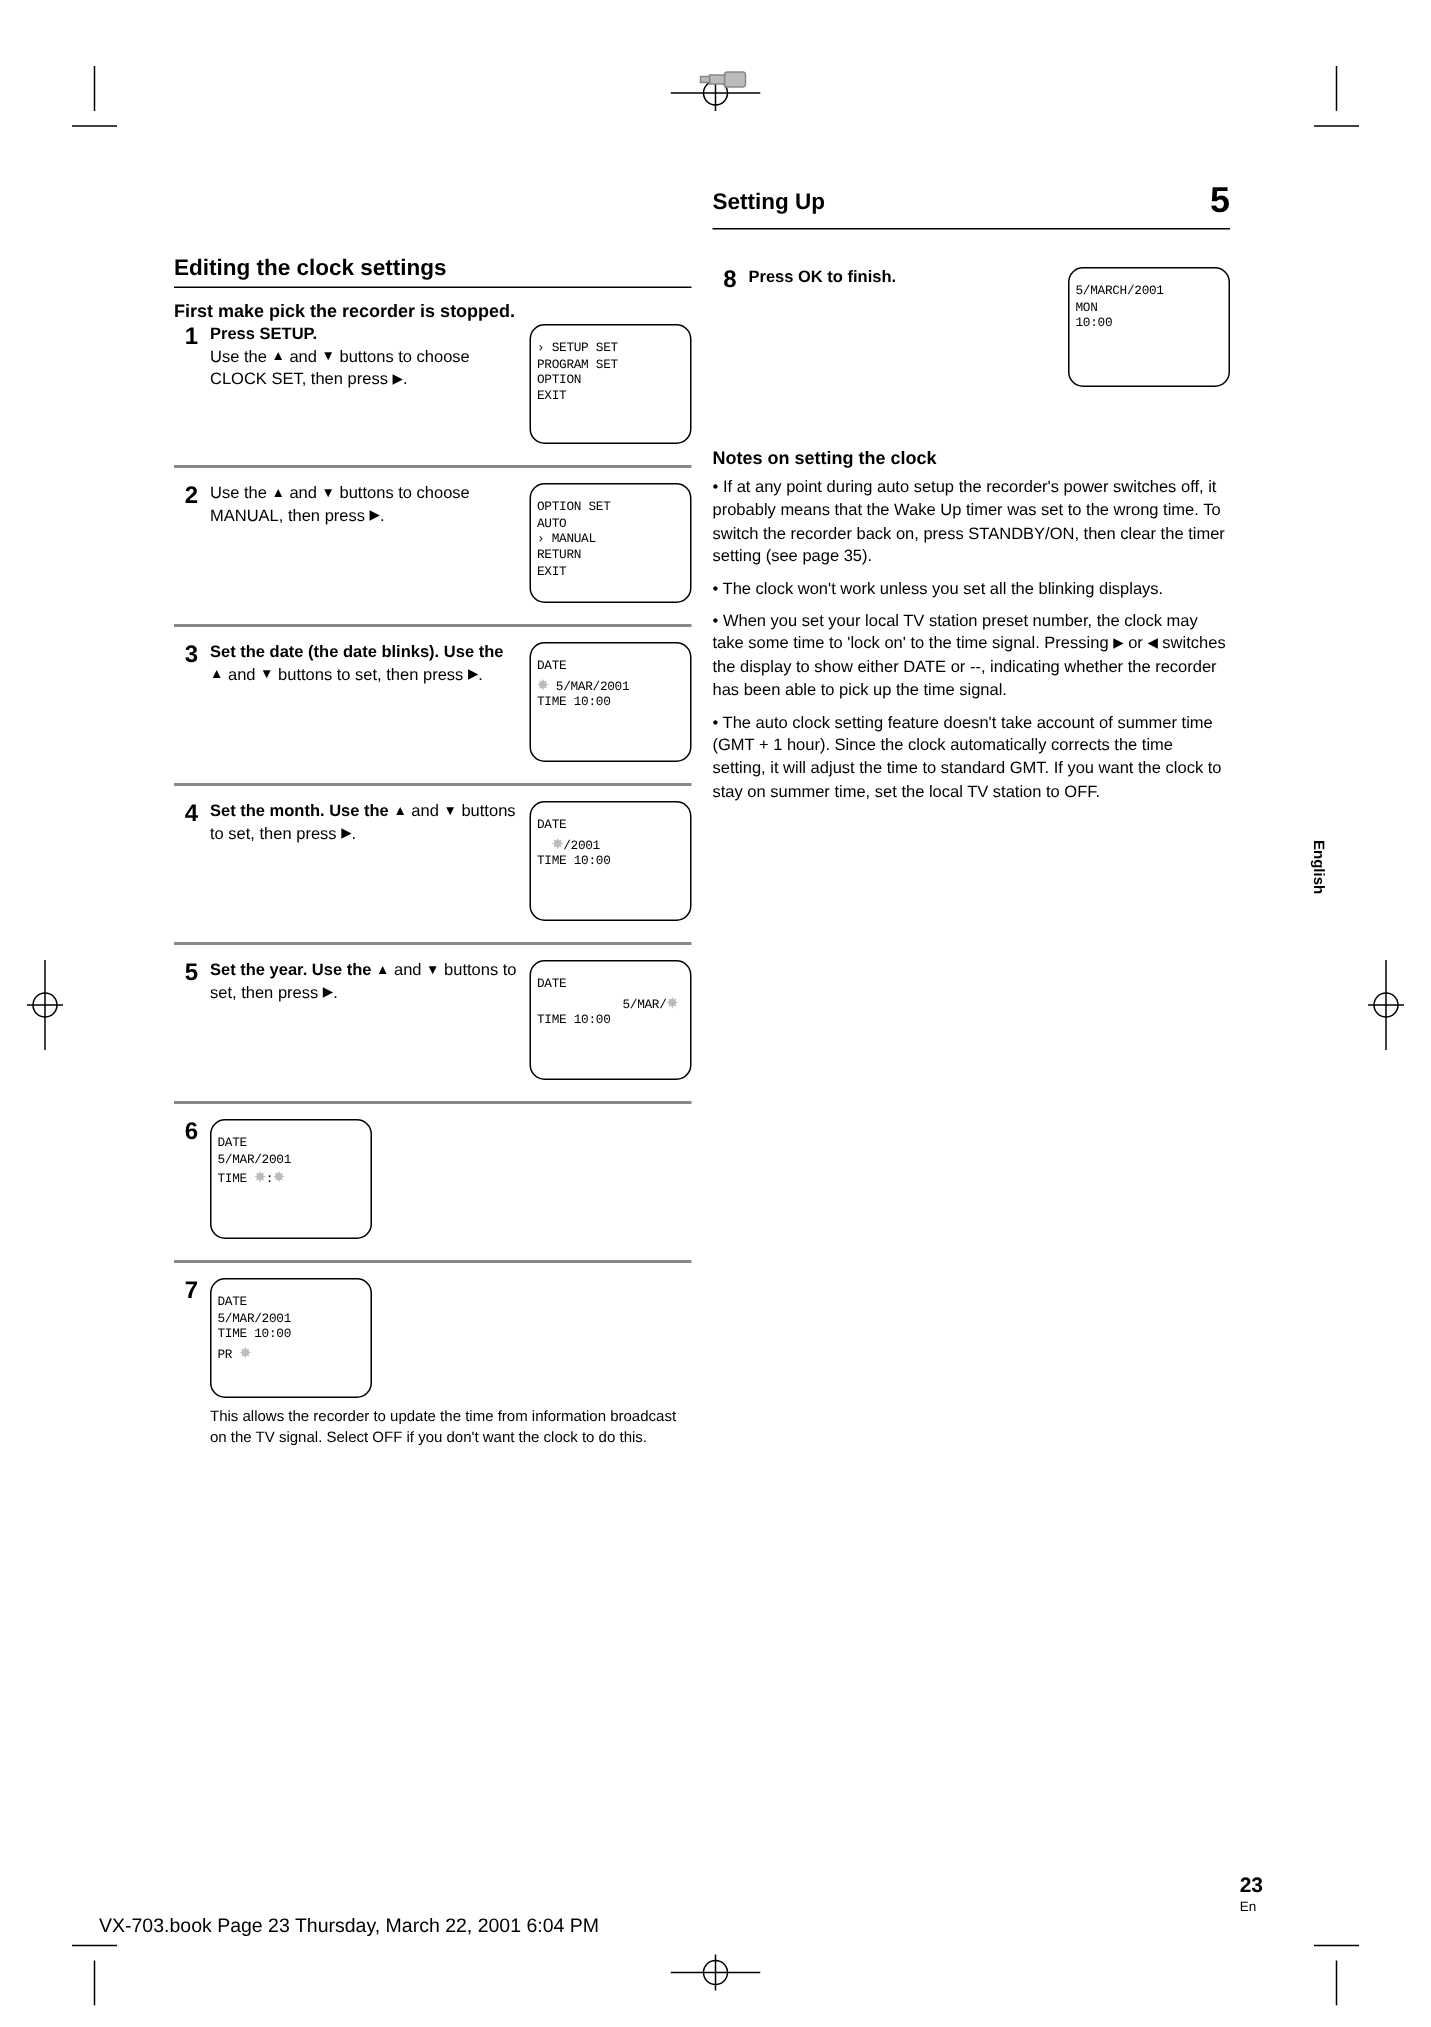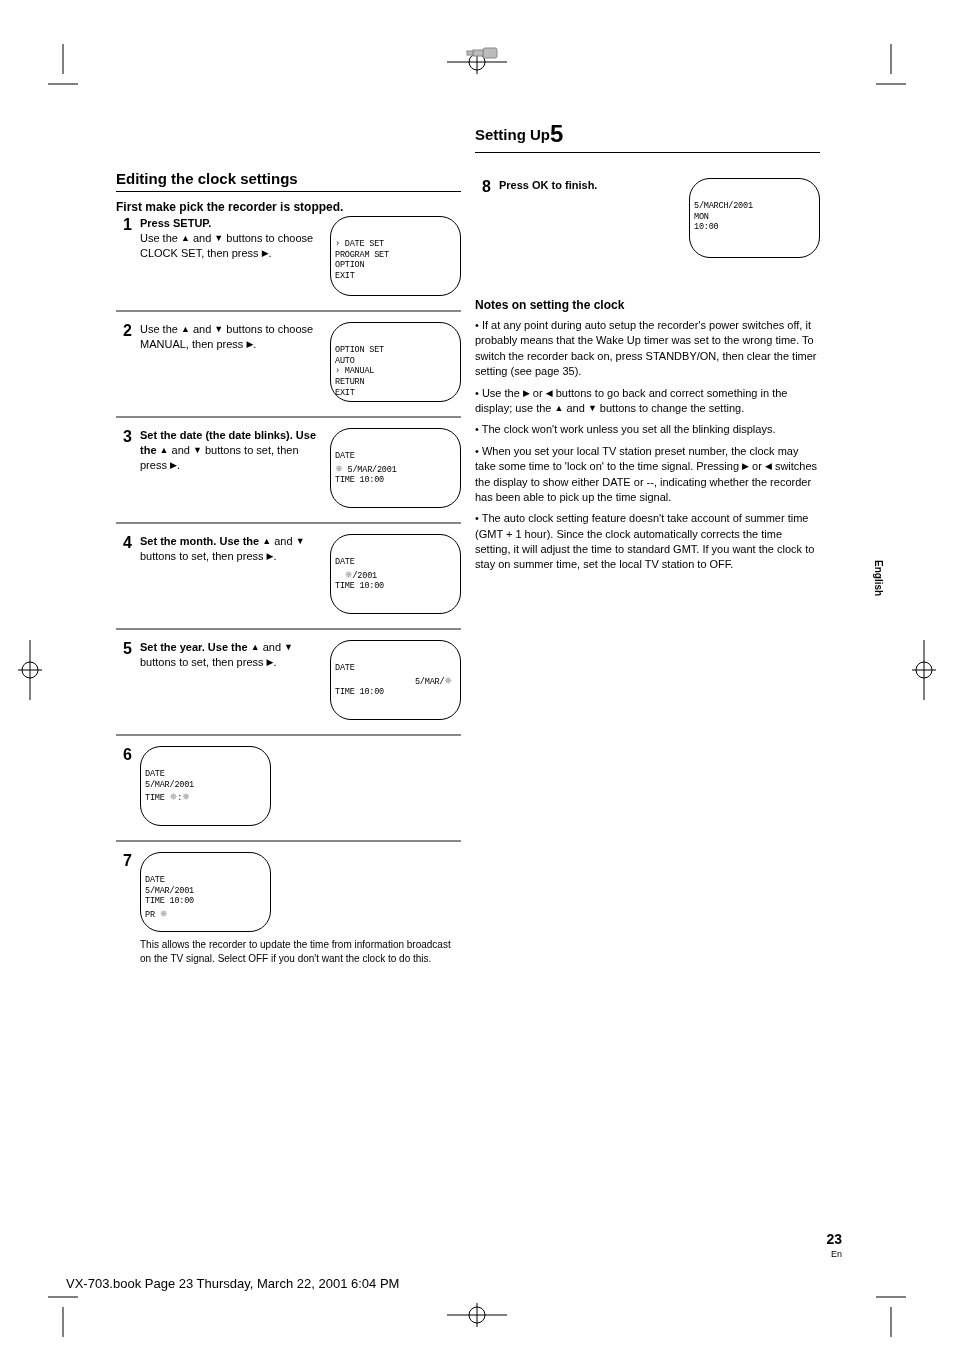--- a/index.html
+++ b/index.html
@@ -78,28 +78,28 @@
     flex: 1;
   }
   .tri {
     display: inline-block;
     font-size: 9px;
     line-height: 1;
     vertical-align: 1px;
   }
   .screen {
     flex: none;
-    width: 131px;
+    width: 108px;
     height: 80px;
     border: 1.5px solid #000;
-    border-radius: 21px;
+    border-radius: 10px;
     font-family: "Courier New", monospace;
     font-size: 8.5px;
     line-height: 1.25;
-    padding: 22px 4px;
+    padding: 10px 4px;
     position: relative;
     letter-spacing: -0.2px;
   }
   .flash {
     display: inline-block;
     color: #bbb;
     font-size: 13px;
     line-height: 1;
   }
   .small {
@@ -117,22 +117,22 @@
   .footer {
     position: absolute;
     left: 66px;
     bottom: 60px;
     font-size: 13px;
     color: #000;
   }
   .pagenum-block {
     position: absolute;
     right: 112px;
-    bottom: 92px;
-    text-align: right;
+    bottom: 75px;
+    text-align: left;
     font-size: 9px;
     margin-top: 35px;
   }
   .pn {
     font-size: 14px;
     font-weight: bold;
   }
 </style>
 </head>
 <body>
@@ -176,40 +176,40 @@
     <circle cx="20" cy="30" r="8" fill="none" stroke="#000"></circle>
     <line x1="8" y1="30" x2="32" y2="30" stroke="#000"></line>
   </svg>
   <svg class="regmark" style="right:10px;top:640px" width="40" height="60">
     <line x1="20" y1="0" x2="20" y2="60" stroke="#000"></line>
     <circle cx="20" cy="30" r="8" fill="none" stroke="#000"></circle>
     <line x1="8" y1="30" x2="32" y2="30" stroke="#000"></line>
   </svg>
 
   <div style="position:absolute;left:475px;top:120px;width:345px">
-    <div style="display:flex;align-items:center;">
+    <div style="display:flex;align-items:center;justify-content:space-between">
       <span style="font-size:15px;font-weight:bold">Setting Up</span>
       <span style="font-size:24px;font-weight:bold">5</span>
     </div>
     <hr class="thin-rule">
   </div>
 
   <div class="content-left">
     <h2>Editing the clock settings</h2>
     <hr class="thin-rule">
     <div class="subhead">First make pick the recorder is stopped.</div>
 
     <div class="step">
       <div class="stepnum">1</div>
       <div class="steptext">
         <b>Press SETUP.</b><br>
         <span>Use the </span><span class="tri">▲</span><span> and </span><span class="tri">▼</span><span> buttons to choose CLOCK SET, then press </span><span class="tri">▶</span><span>.</span>
       </div>
       <div class="screen">
-        <div>› DATE SET</div>
+        <div>› SETUP SET</div>
         <div>PROGRAM SET</div>
         <div>OPTION</div>
         <div>  EXIT</div>
       </div>
     </div>
     <hr class="thick-rule">
 
     <div class="step">
       <div class="stepnum">2</div>
       <div class="steptext">
@@ -298,21 +298,20 @@
         <div>MON</div>
         <div>10:00</div>
       </div>
     </div>
 
     <div style="height:40px"></div>
     <div class="subhead">Notes on setting the clock</div>
 
     <div class="bullet">• <span>If at any point during auto setup the recorder's power switches off, it probably means that the Wake Up timer was set to the wrong time. To switch the recorder back on, press STANDBY/ON, then clear the timer setting (see page 35).</span></div>
 
-    <div class="bullet">• <span>Use the </span><span class="tri">▶</span> or <span class="tri">◀</span><span> buttons to go back and correct something in the display; use the </span><span class="tri">▲</span> and <span class="tri">▼</span><span> buttons to change the setting.</span></div>
 
     <div class="bullet">• <span>The clock won't work unless you set all the blinking displays.</span></div>
 
     <div class="bullet">• <span>When you set your local TV station preset number, the clock may take some time to 'lock on' to the time signal. Pressing </span><span class="tri">▶</span> or <span class="tri">◀</span><span> switches the display to show either DATE or --, indicating whether the recorder has been able to pick up the time signal.</span></div>
 
     <div class="bullet">• <span>The auto clock setting feature doesn't take account of summer time (GMT + 1 hour). Since the clock automatically corrects the time setting, it will adjust the time to standard GMT. If you want the clock to stay on summer time, set the local TV station to OFF.</span></div>
   </div>
 
   <div class="footer">VX-703.book  Page 23  Thursday, March 22, 2001  6:04 PM</div>
 

